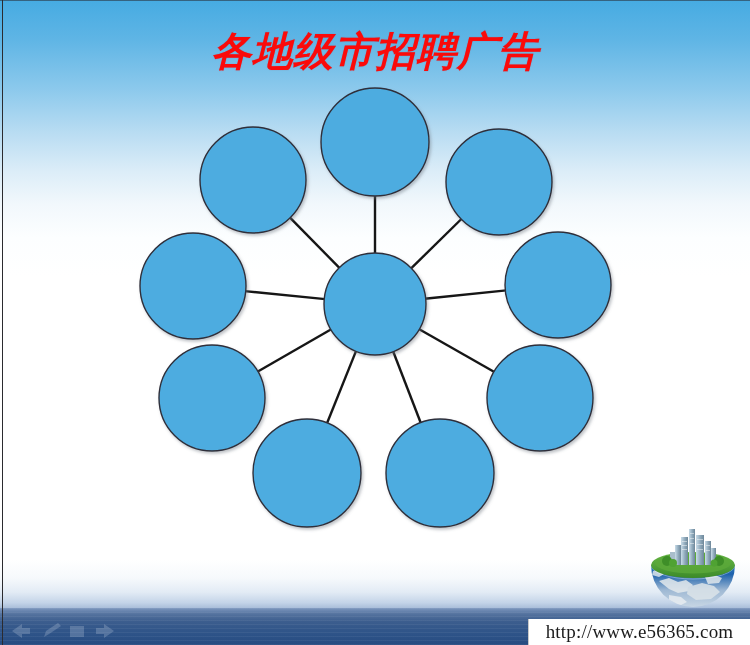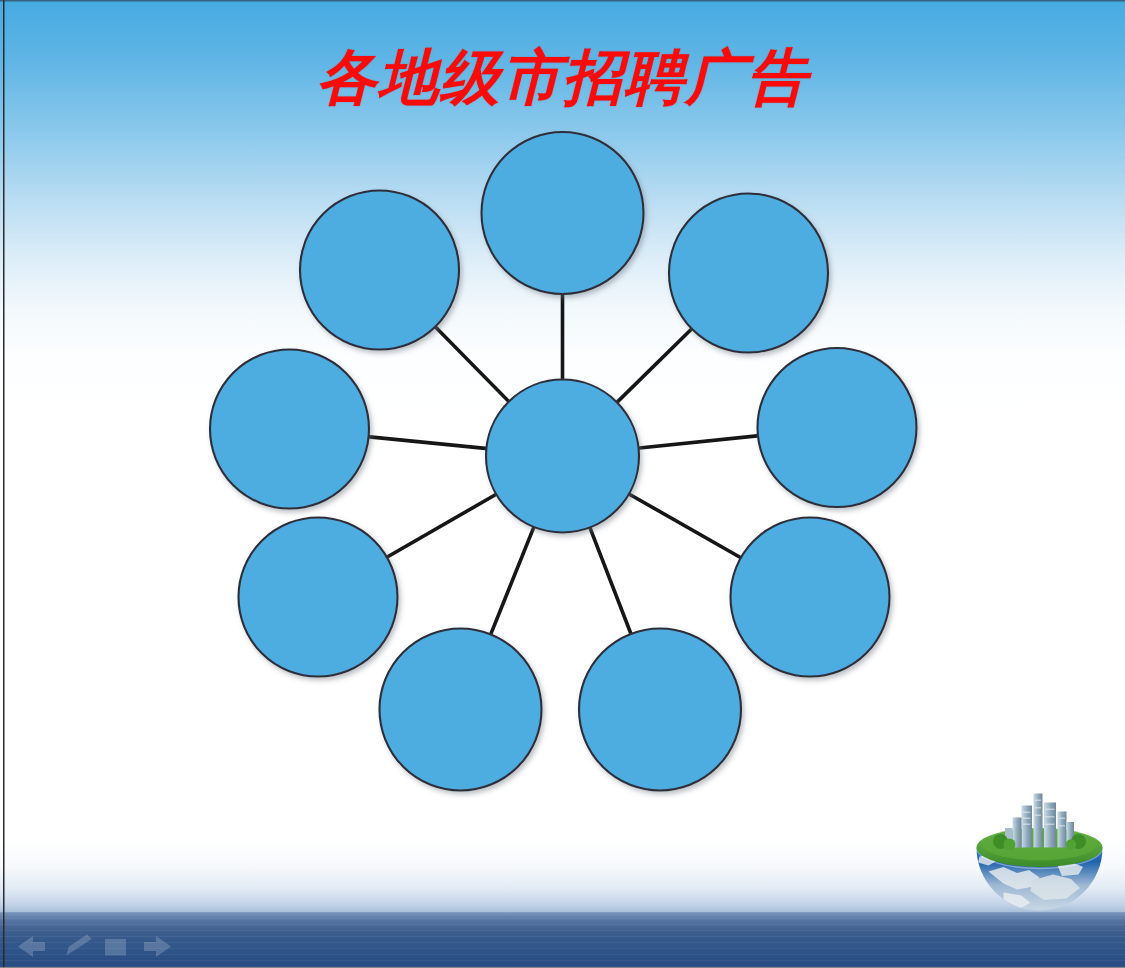--- a/index.html
+++ b/index.html
@@ -10,21 +10,21 @@
   }
   body {
     font-family: "Liberation Sans", sans-serif;
   }
 
   #slide {
     position: relative;
     width: 750px;
     height: 645px;
     overflow: hidden;
-    background: #000000;
+    background: #fde047;
     box-sizing: border-box;
   }
 
   
   .bg-sky {
     position: absolute;
     left: 0; top: 0;
     width: 750px;
     height: 330px;
     background: linear-gradient(to bottom,
@@ -307,14 +307,15 @@
     <svg width="120" height="22" viewBox="0 0 120 22" xmlns="http://www.w3.org/2000/svg">
       <g fill="#dfe7f2">
         <path d="M14,4 L4,11 L14,18 L14,14 L22,14 L22,8 L14,8 Z"></path>
         <path d="M36,17 L38,11 L50,3 L53,6 L41,14 Z"></path>
         <rect x="62" y="6" width="14" height="11"></rect>
         <path d="M88,8 L96,8 L96,4 L106,11 L96,18 L96,14 L88,14 Z"></path>
       </g>
     </svg>
   </div>
 
+  <div class="watermark">http://www.e56365.com</div>
 
 </div>
 
 </body></html>

